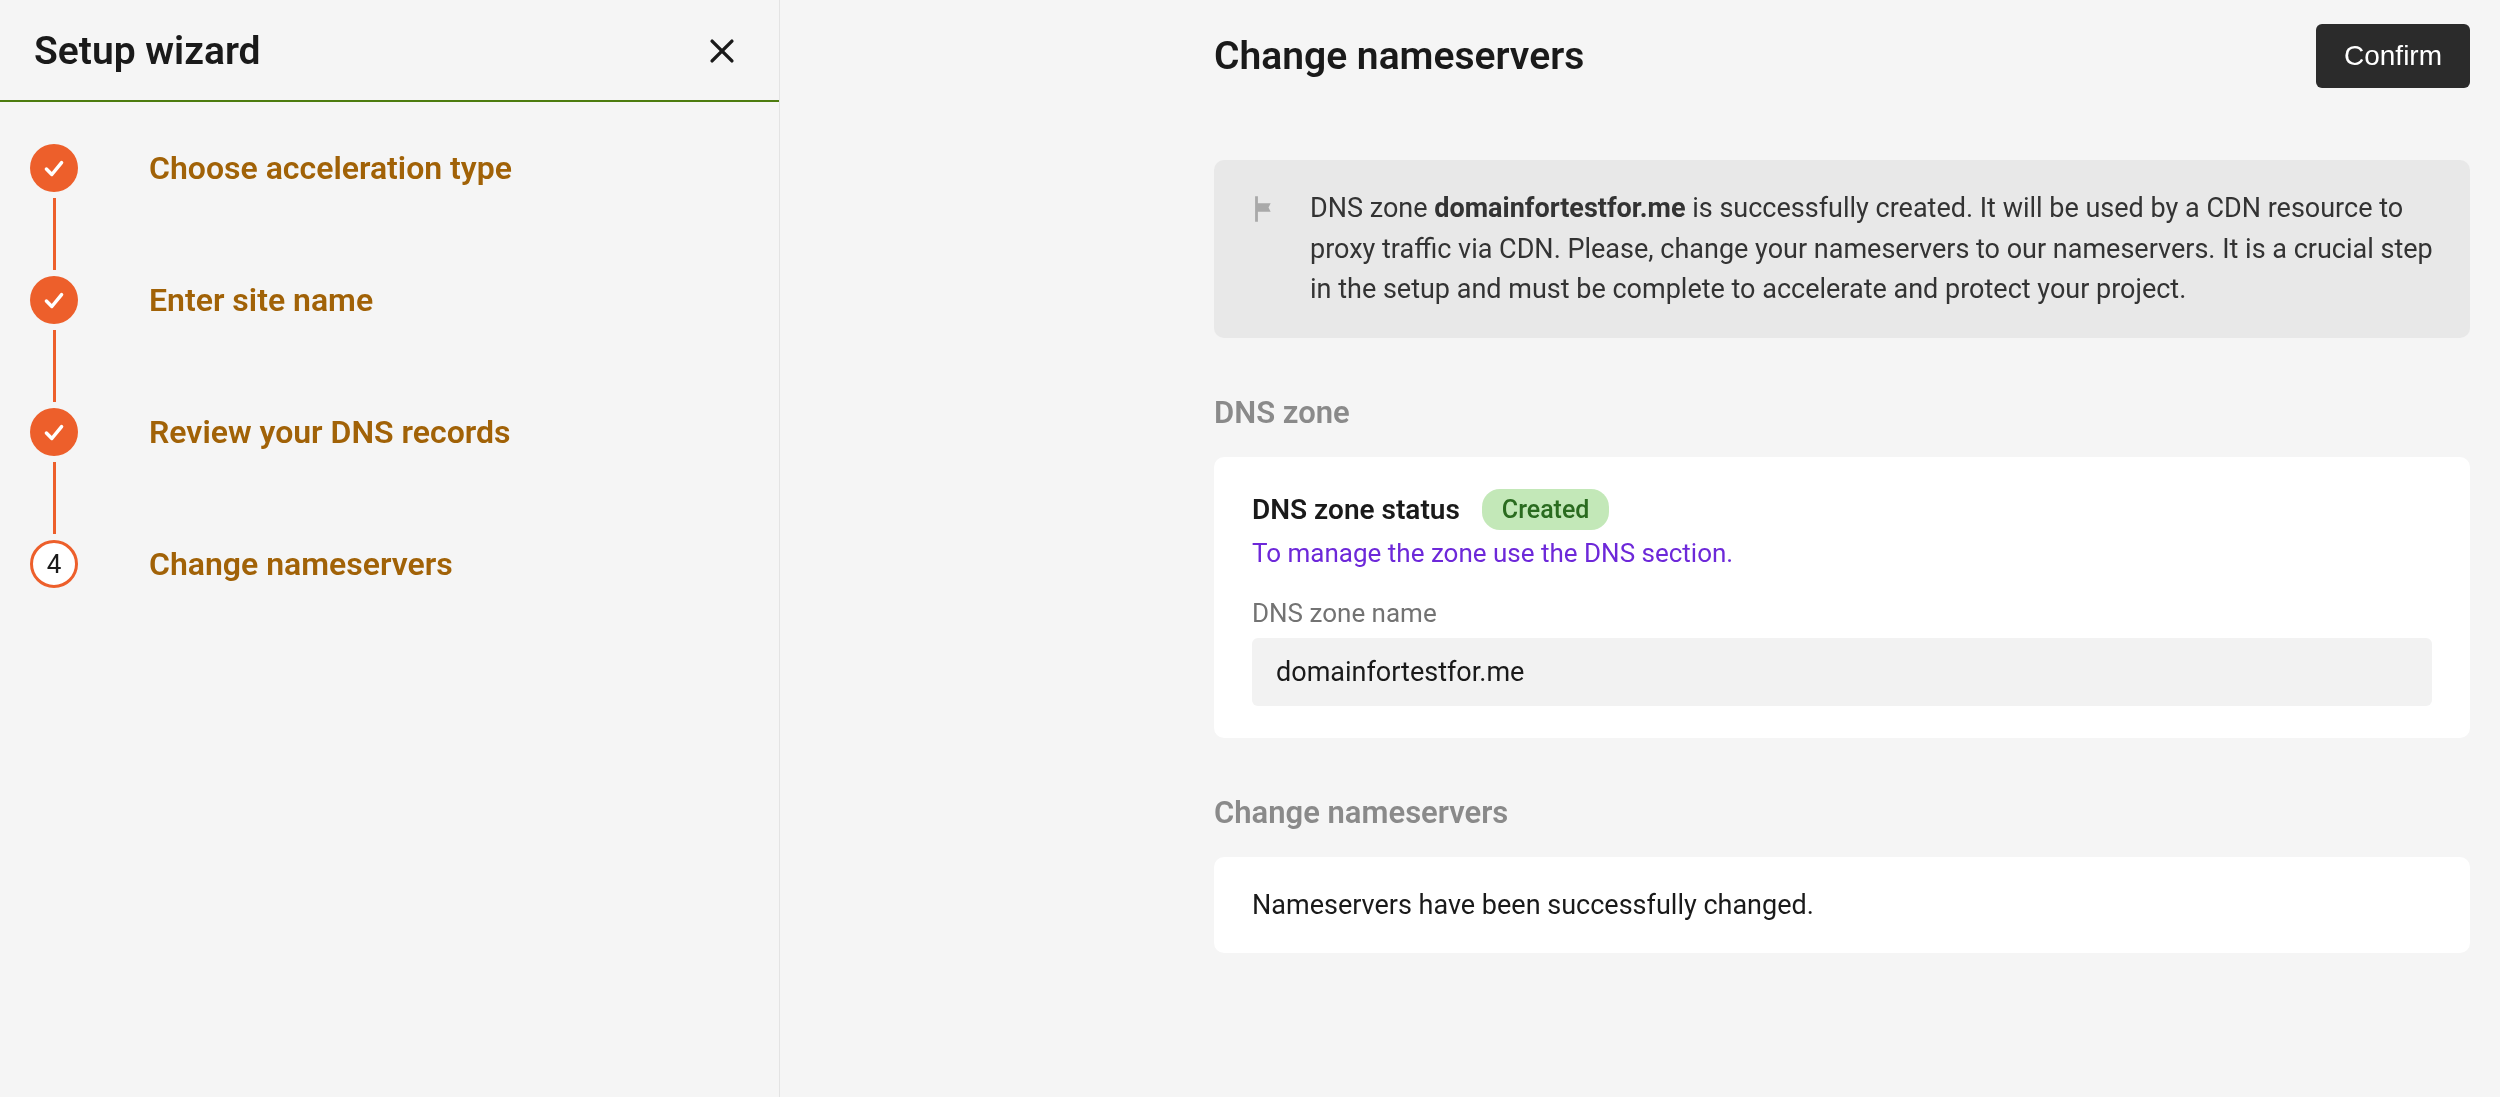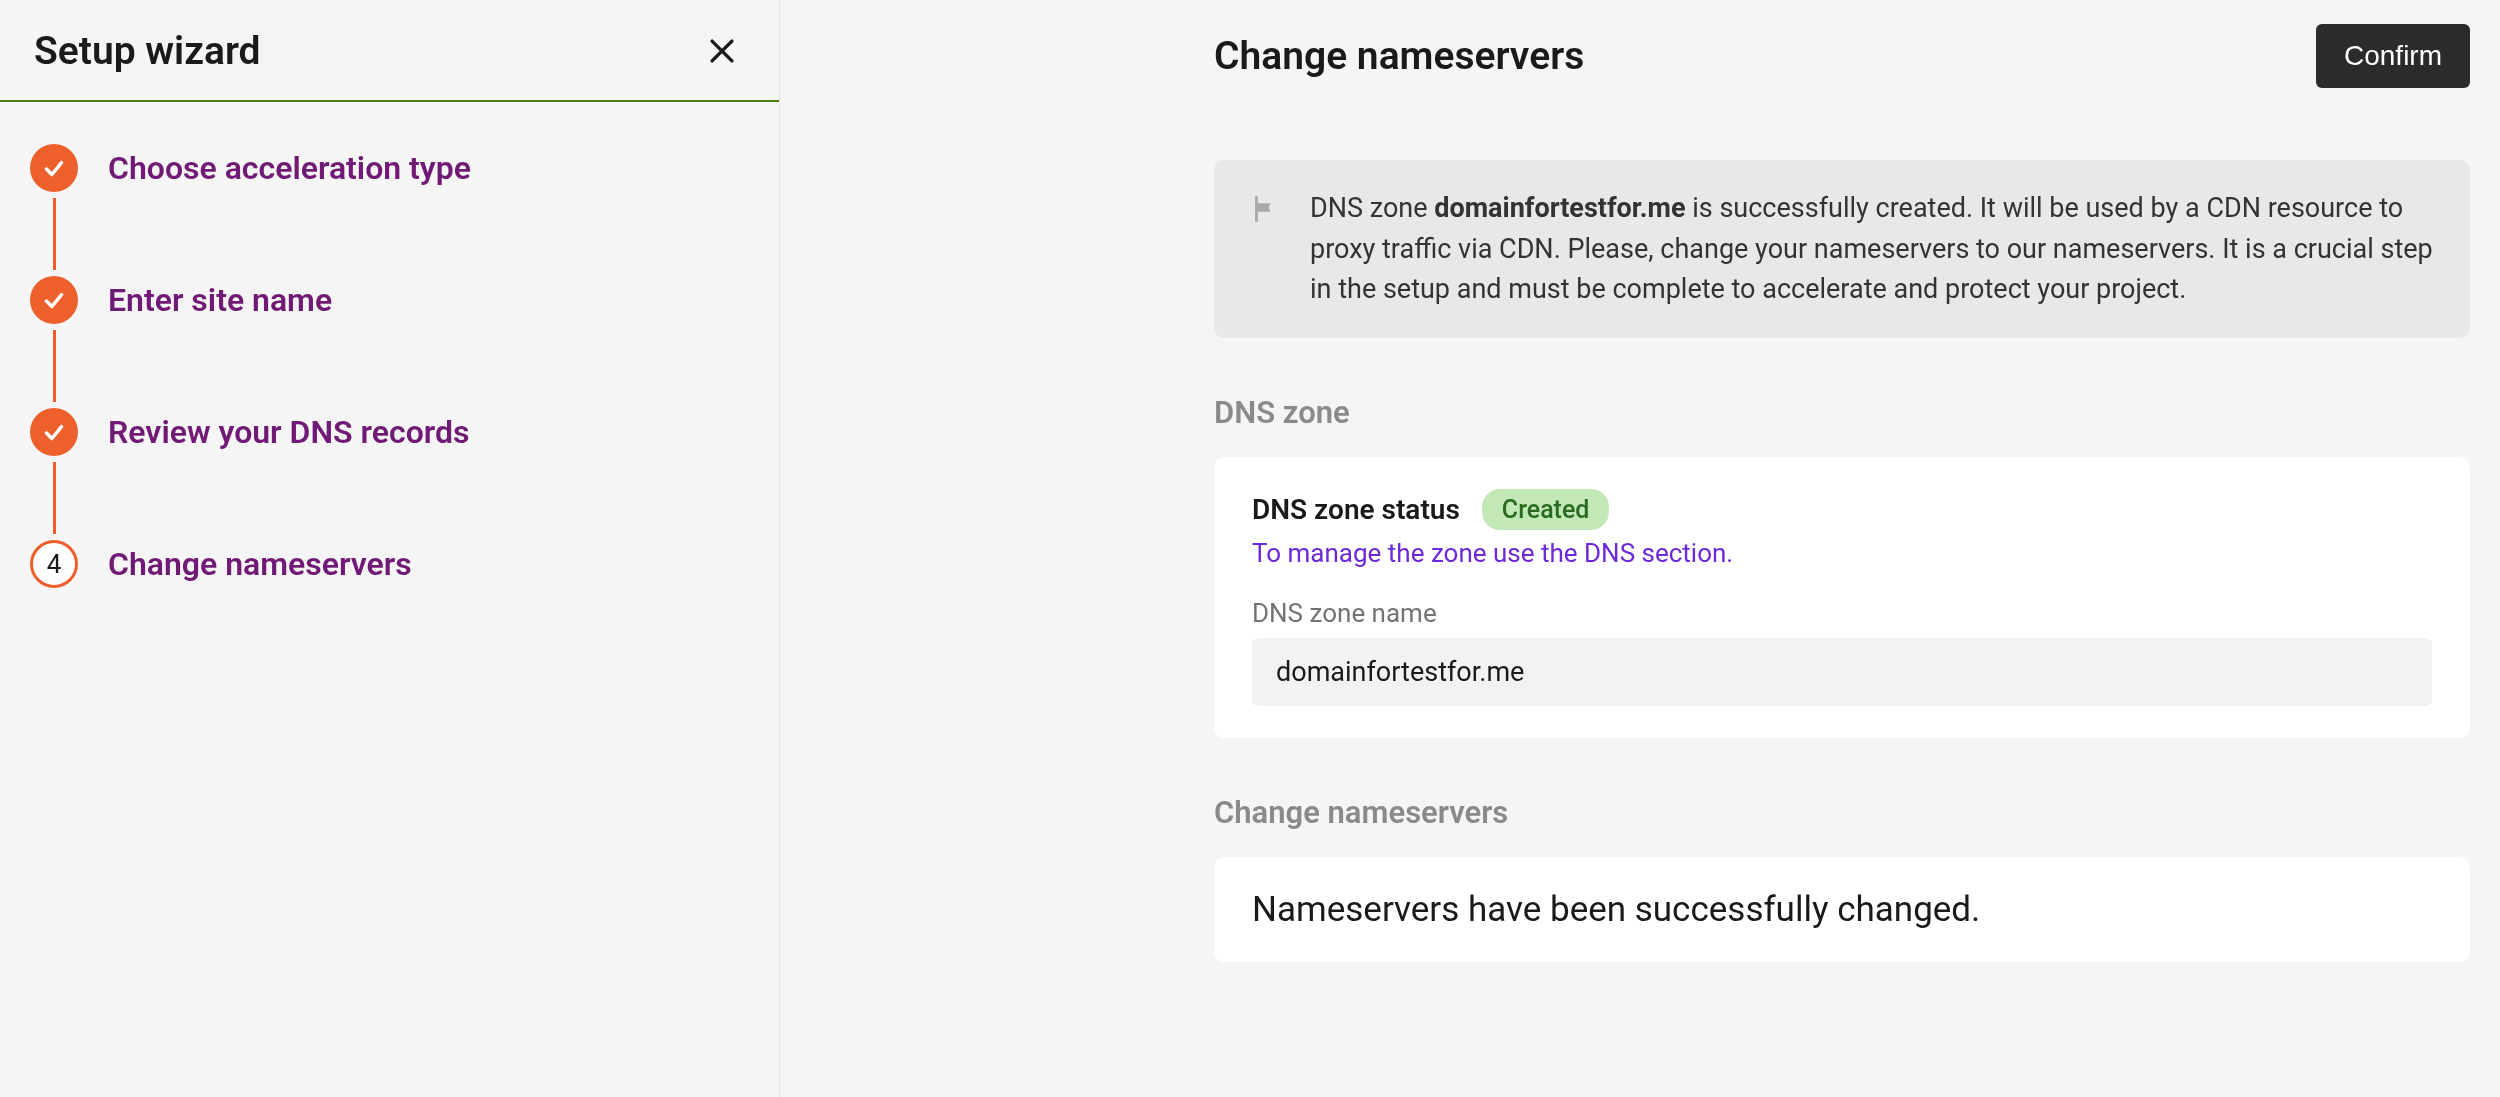--- a/index.html
+++ b/index.html
@@ -63,21 +63,22 @@
     .step-indicator.current {
       background: #fff;
       border: 3px solid #ed5f2b;
       color: #1a1a1a;
       font-size: 26px;
       font-weight: 400;
     }
     .step-label {
       font-size: 32px;
       font-weight: 600;
-      color: #701a75;
+      color: #a16207;
+      margin-left: 41px;
     }
     .step-connector {
       width: 3px;
       height: 72px;
       background: #ed5f2b;
       margin-left: 23px;
       margin-top: 6px;
       margin-bottom: 6px;
     }
     
@@ -177,21 +178,21 @@
     .readonly-field {
       background: #f2f2f2;
       border-radius: 6px;
       padding: 18px 24px;
       font-size: 27px;
       color: #1a1a1a;
       width: 100%;
       max-width: 1180px;
     }
     .plain-card-text {
-      font-size: 35px;
+      font-size: 27px;
       color: #1a1a1a;
     }
   </style>
 </head>
 <body>
 
 <div class="layout">
   <aside class="sidebar">
     <div class="sidebar-header">
       <div class="sidebar-title">Setup wizard</div>

